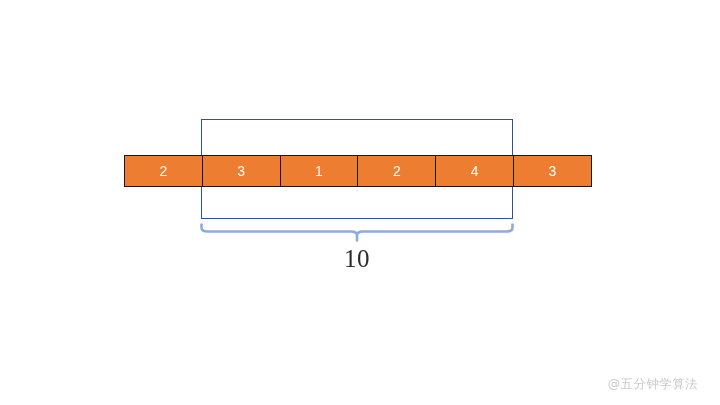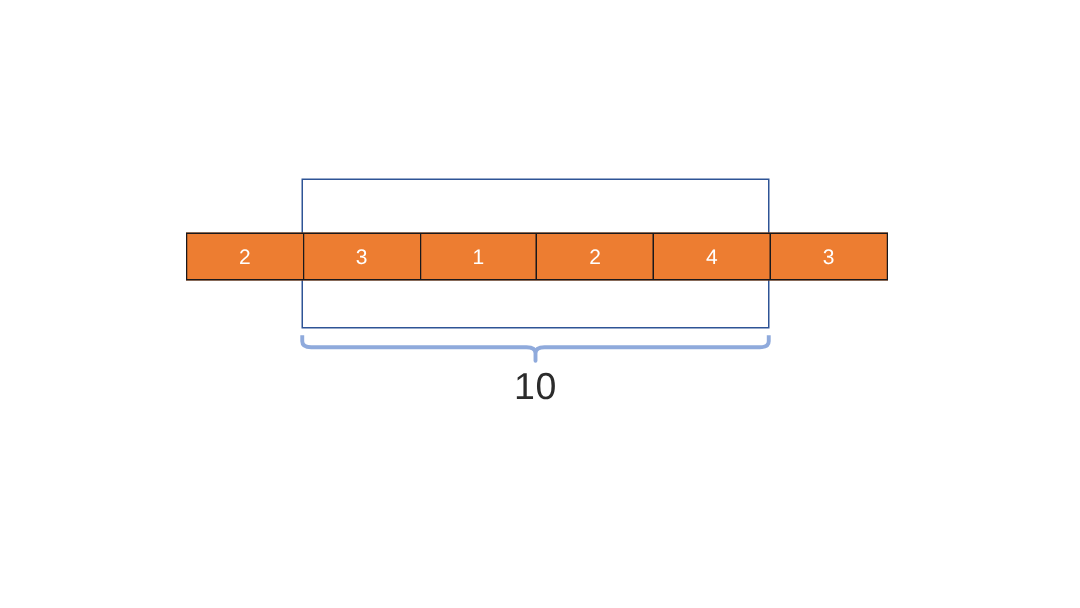--- a/index.html
+++ b/index.html
@@ -81,21 +81,21 @@
     height: 22px;
   }
 
   
   #sum-label {
     position: absolute;
     left: 297px;
     top: 246px;
     width: 120px;
     text-align: center;
-    font-family: Liberation Sans, sans-serif;
+    font-family: Liberation Serif, serif;
     font-size: 25px;
     color: #2b2b2b;
     line-height: 1;
     letter-spacing: 0.5px;
     z-index: 4;
   }
 
   
   #watermark {
     position: absolute;
@@ -148,14 +148,15 @@
                L160 14.5
                Q160 10.5 166 10.5
                L309.5 10.5
                Q315.5 10.5 315.5 6.5
                L315.5 2.5" fill="none" stroke="#8faadc" stroke-width="2.6" stroke-linecap="butt" stroke-linejoin="round"></path>
     </svg>
   </div>
 
   <div id="sum-label">10</div>
 
+  <div id="watermark">@五分钟学算法</div>
 
 </div>
 
 </body></html>

